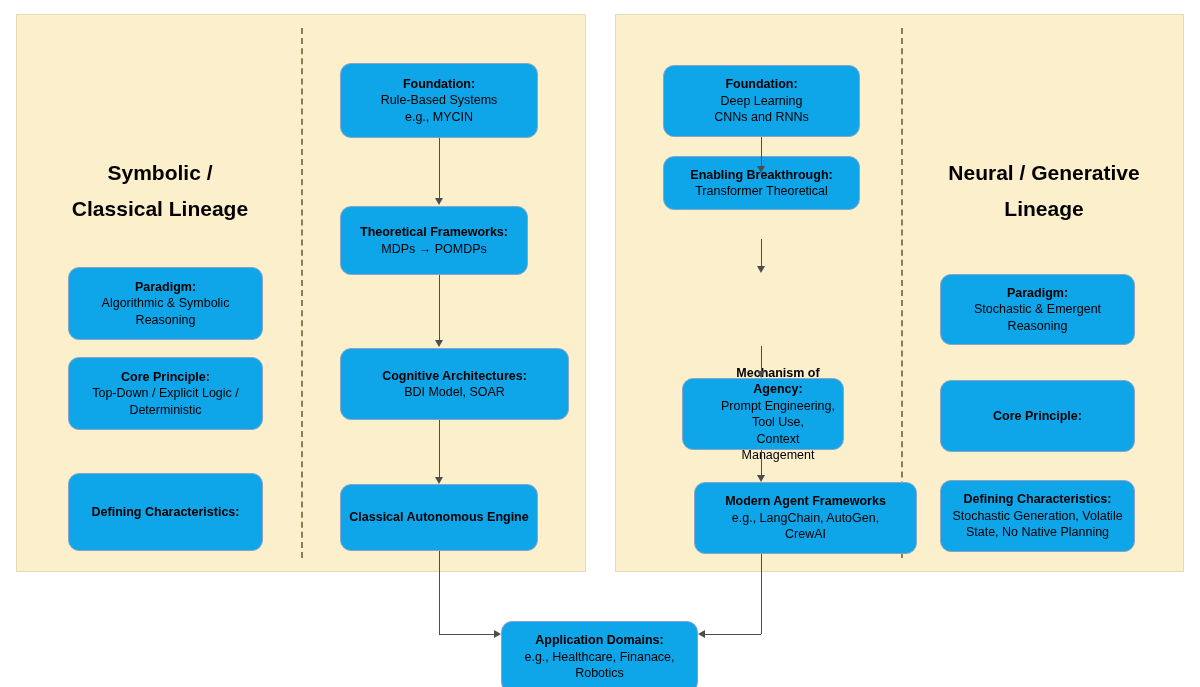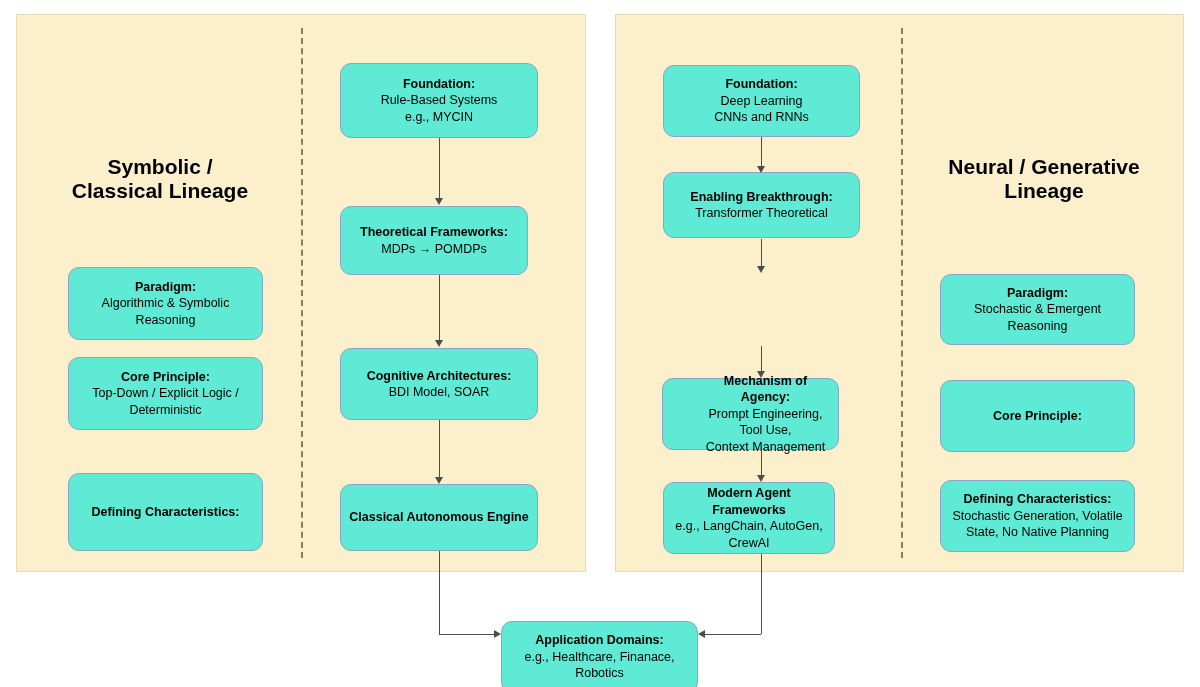--- a/index.html
+++ b/index.html
@@ -27,30 +27,30 @@
     top:28px;height:530px;
   }
   #divider-left{left:301px;}
   #divider-right{left:901px;}
 
   .lineage-title{
     position:absolute;
     text-align:center;
     font-weight:bold;
     font-size:21px;
-    line-height:24px;
+    line-height:36px;
     color:#000;
   }
   #title-left{left:36px;top:155px;width:248px;}
   #title-right{left:920px;top:155px;width:248px;}
 
   .node{
     position:absolute;
     box-sizing:border-box;
-    background:#5eead4;
+    background:#0ea5e9;
     border:1px solid #8aa4c8;
     border-radius:11px;
     display:flex;
     align-items:center;
     justify-content:center;
     text-align:center;
     font-size:12.5px;
     line-height:16.5px;
     color:#000;
     padding:4px 6px;
@@ -103,21 +103,21 @@
   </div>
 
   <div class="node" style="left:340px;top:63px;width:198px;height:75px;">
     <div class="txt"><span class="hd">Foundation:</span><br><span>Rule-Based Systems<br>e.g., MYCIN</span></div>
   </div>
 
   <div class="node" style="left:340px;top:206px;width:188px;height:69px;">
     <div class="txt"><span class="hd">Theoretical Frameworks:</span><br><span>MDPs → POMDPs</span></div>
   </div>
 
-  <div class="node" style="left:340px;top:348px;width:198px;height:72px;">
+  <div class="node" style="left:340px;top:348px;width:229px;height:72px;">
     <div class="txt"><span class="hd">Cognitive Architectures:</span><br><span>BDI Model, SOAR</span></div>
   </div>
 
   <div class="node" style="left:340px;top:484px;width:198px;height:67px;">
     <div class="txt"><span class="hd">Classical Autonomous Engine</span></div>
   </div>
 
   <div class="vline" style="left:439px;top:138px;height:60px;"></div>
   <div class="arrow-down" style="left:434.5px;top:198px;"></div>
 
@@ -141,30 +141,30 @@
   </div>
 
   <div class="node" style="left:940px;top:480px;width:195px;height:72px;">
     <div class="txt"><span class="hd">Defining Characteristics:</span><br><span>Stochastic Generation, Volatile<br>State, No Native Planning</span></div>
   </div>
 
   <div class="node" style="left:663px;top:65px;width:197px;height:72px;">
     <div class="txt"><span class="hd">Foundation:</span><br><span>Deep Learning<br>CNNs and RNNs</span></div>
   </div>
 
-  <div class="node" style="left:663px;top:172px;width:197px;height:66px;">
+  <div class="node" style="left:663px;top:156px;width:197px;height:54px;">
     <div class="txt"><span class="hd">Enabling Breakthrough:</span><br><span>Transformer Theoretical</span></div>
   </div>
 
 
-  <div class="node" style="left:662px;top:378px;width:177px;height:72px;padding-left:36px;">
+  <div class="node" style="left:682px;top:378px;width:162px;height:72px;padding-left:36px;">
     <div class="txt"><span class="hd">Mechanism of Agency:</span><br><span>Prompt Engineering, Tool Use,<br>Context Management</span></div>
   </div>
 
-  <div class="node" style="left:663px;top:482px;width:172px;height:72px;">
+  <div class="node" style="left:694px;top:482px;width:223px;height:72px;">
     <div class="txt"><span class="hd">Modern Agent Frameworks</span><br><span>e.g., LangChain, AutoGen,<br>CrewAI</span></div>
   </div>
 
   <div class="vline" style="left:761px;top:137px;height:29px;"></div>
   <div class="arrow-down" style="left:756.5px;top:166px;"></div>
 
   <div class="vline" style="left:761px;top:239px;height:27px;"></div>
   <div class="arrow-down" style="left:756.5px;top:266px;"></div>
 
   <div class="vline" style="left:761px;top:346px;height:25px;"></div>

